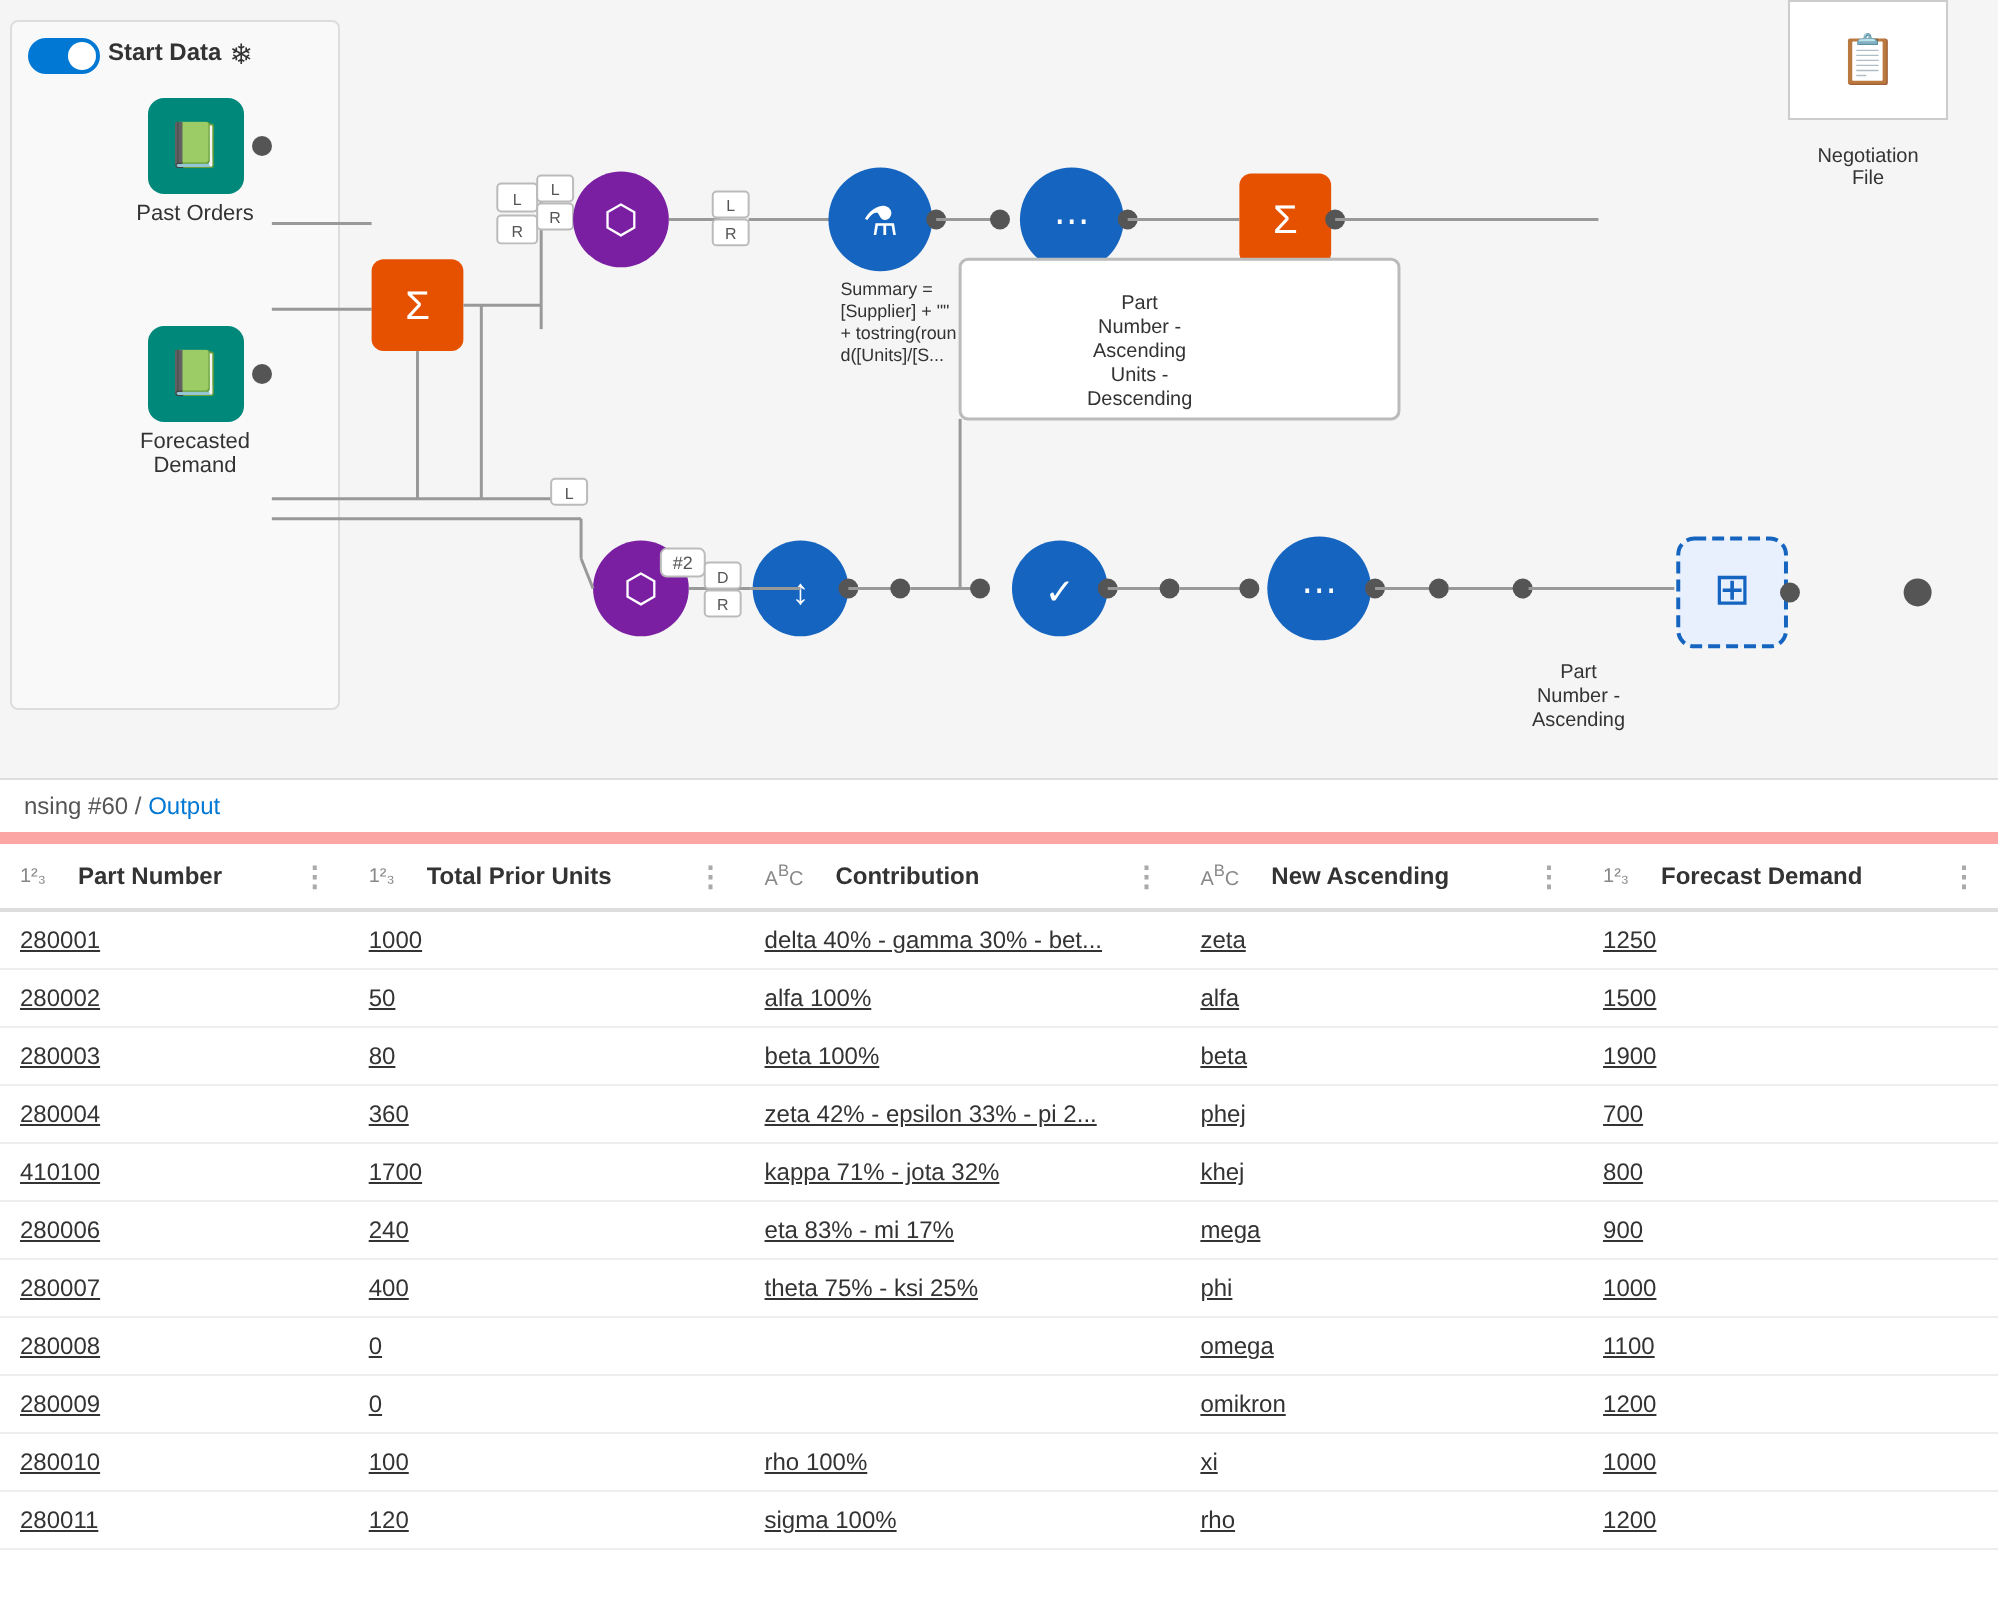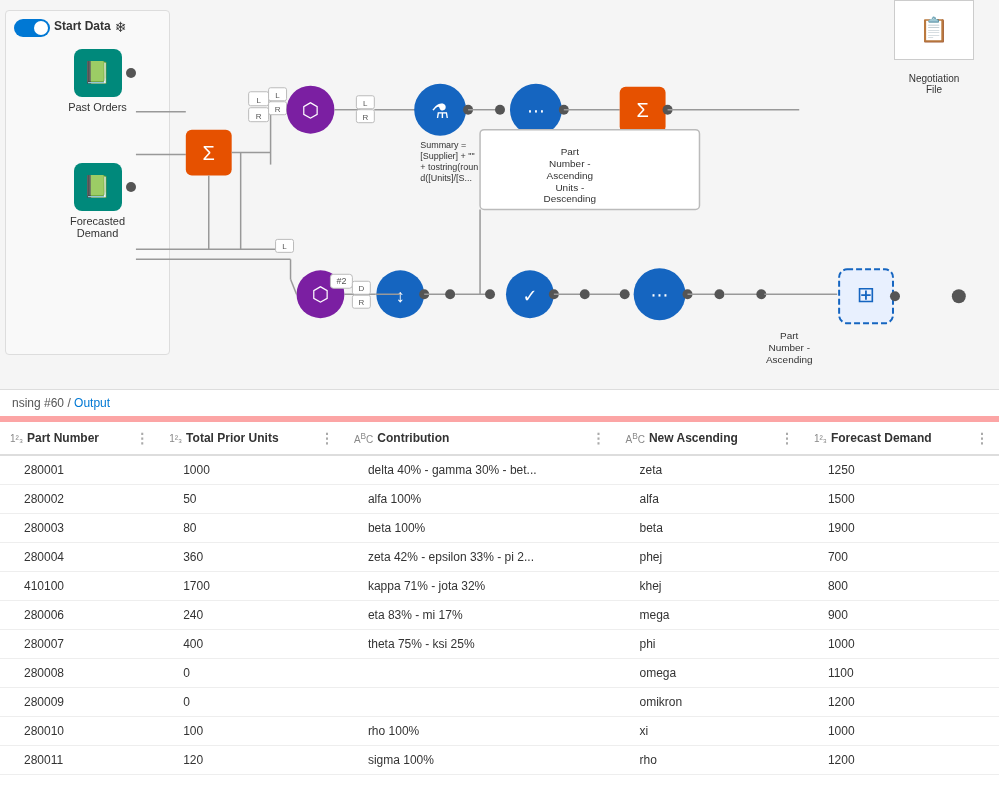--- a/index.html
+++ b/index.html
@@ -128,38 +128,38 @@
       font-weight: 600;
       white-space: nowrap;
       position: sticky;
       top: 0;
       z-index: 10;
     }
 
     thead th .col-header {
       display: flex;
       align-items: center;
-      gap: 4px;
+      gap: 16px;
     }
 
     thead th .col-type {
       color: #888;
       font-size: 10px;
       font-weight: normal;
     }
 
     thead th .col-menu {
       margin-left: auto;
       cursor: pointer;
       color: #aaa;
       font-size: 14px;
     }
 
     tbody tr { border-bottom: 1px solid #eee; }
-    tbody td { padding: 7px 24px; }
+    tbody td { padding: 7px 10px; text-decoration: underline; }
 
     
     .flow-svg {
       position: absolute;
       top: 0; left: 0;
       width: 100%;
       height: 100%;
     }
 
     

